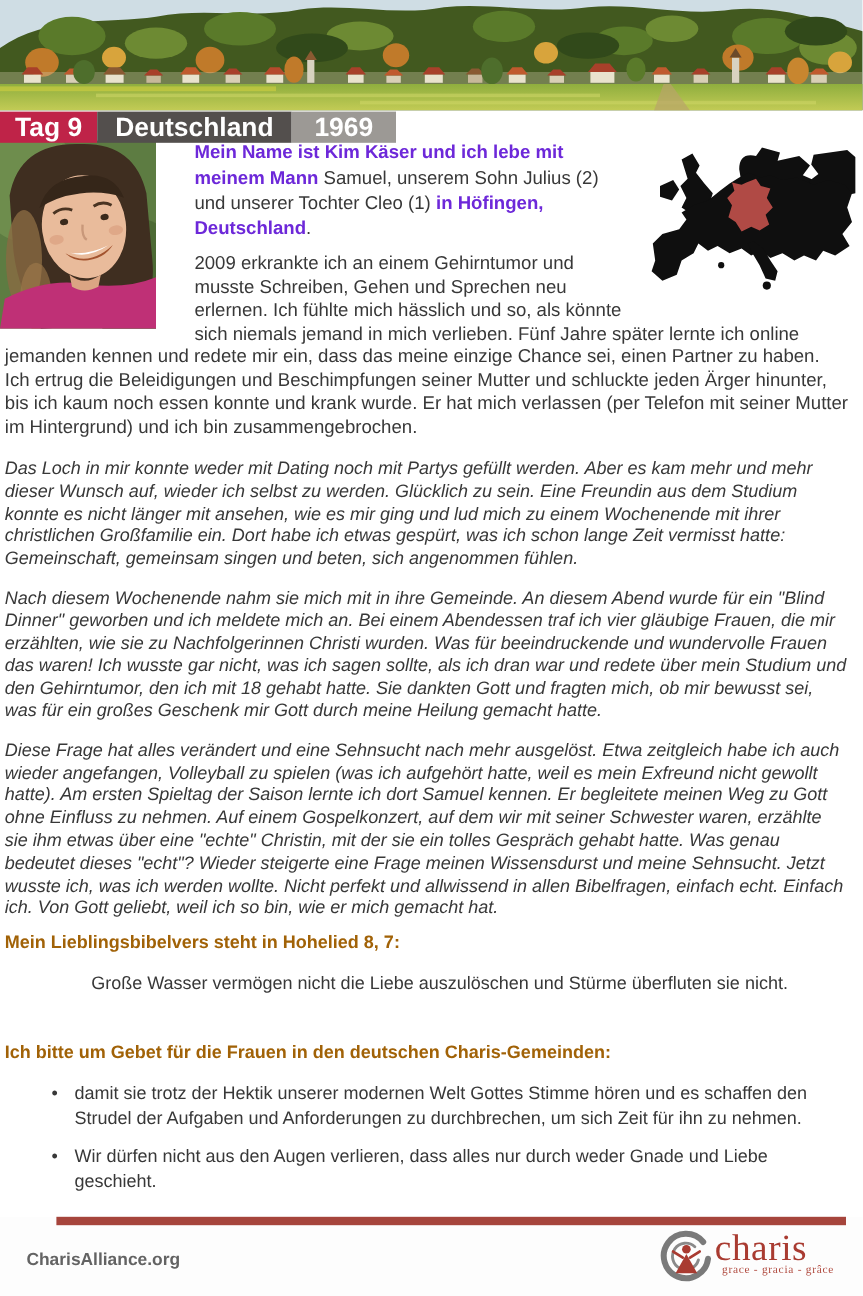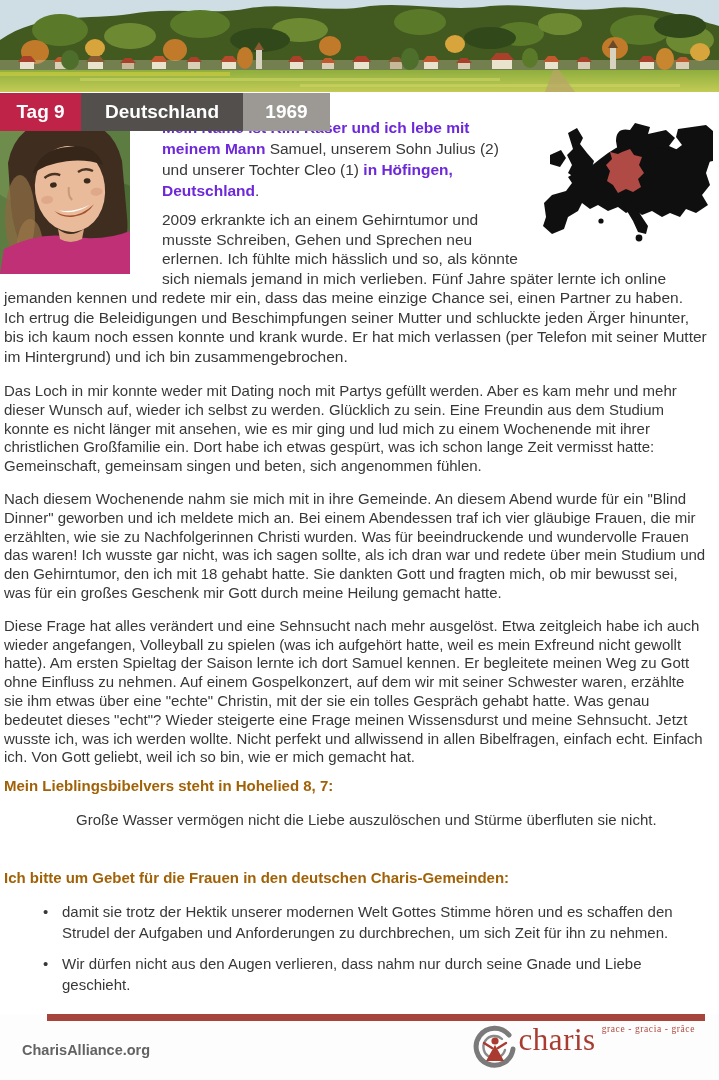--- a/index.html
+++ b/index.html
@@ -1,48 +1,48 @@
 <!DOCTYPE html>
 <html><head>
 <meta charset="utf-8">
 <style>
   html,body{margin:0;padding:0;background:#ffffff;}
   .page{position:relative;width:719px;height:1080px;background:#fff;overflow:hidden;
         font-family:"Liberation Sans",sans-serif;color:#383838;}
   
   .header-photo{display:block;width:719px;height:92px;}
   
-  .banner{position:absolute;top:93px;left:0;display:flex;height:38px;
-          font-weight:bold;font-size:19px;color:#fff;}
+  .banner{position:absolute;top:93px;left:0;display:flex;height:26px;
+          font-weight:bold;font-size:22px;color:#fff;}
   .banner .seg{display:flex;align-items:center;justify-content:center;white-space:nowrap;}
   .seg-day{background:#bf2348;width:81px;}
   .seg-country{background:#534f4d;width:162px;}
   .seg-year{background:#9c9995;width:87px;}
   
   .content{padding:25px 12px 0 4px;font-size:15px;line-height:18.8px;}
   .portrait{float:left;width:130px;height:157px;margin:0 32px 10px -4px;}
   .euromap{float:right;width:175px;height:122px;margin:4px -6px 10px 10px;}
   .lead{margin:0 0 9px 0;font-size:15.5px;line-height:21px;}
   .lead b{color:#6d28d9;}
   .p2{margin:0;font-size:15.5px;line-height:19.5px;}
-  .para{margin:14px 0 0 0;}
+  .para{margin:14px 0 0 0;font-style:italic;}
   .para.clr{clear:both;margin-top:16px;}
   .h-bold{clear:both;margin:10px 0 0 0;font-weight:bold;color:#a16207;font-size:15px;}
   .verse-line{margin:15px 0 0 72px;}
   .prayer-h{margin-top:39px;}
   .bullets{list-style:none;margin:13px 0 0 0;padding:0;}
   .bullets li{position:relative;padding-left:58px;margin-bottom:10px;line-height:21px;}
   .bullets li::before{content:"\2022";position:absolute;left:39px;top:0;font-size:15px;}
   
   .footer{position:absolute;left:0;right:0;bottom:0;height:66px;background:#fdfdfd;padding-left:33px;}
   .footer-bar{height:7px;background:#a6453c;margin:0 14px;}
   .site{position:absolute;left:22px;top:28px;color:#636363;font-weight:bold;font-size:14.5px;}
   .logo{position:absolute;right:12px;top:11px;display:flex;align-items:flex-start;}
   .logo-icon{width:44px;height:46px;margin-right:3px;}
-  .logo-texts{display:flex;flex-direction:row;align-items:flex-start;}
+  .logo-texts{display:flex;flex-direction:column;align-items:flex-start;}
   .logo-word{font-family:"Liberation Serif",serif;color:#a93b31;font-size:31px;line-height:30px;letter-spacing:.5px;}
   .logo-tag{font-family:"Liberation Serif",serif;color:#b04a3f;font-size:9.5px;letter-spacing:.6px;margin:-1px 12px 0 6px;}
 </style>
 </head>
 <body>
 
 <div class="page">
 
   <svg class="header-photo" viewBox="0 0 719 92" preserveAspectRatio="none" aria-hidden="true">
     <defs>
@@ -181,21 +181,21 @@
     <p class="para clr">Das Loch in mir konnte weder mit Dating noch mit Partys gefüllt werden. Aber es kam mehr und mehr dieser Wunsch auf, wieder ich selbst zu werden. Glücklich zu sein.  Eine Freundin aus dem Studium konnte es nicht länger mit ansehen, wie es mir ging und lud mich zu einem Wochenende mit ihrer christlichen Großfamilie ein. Dort habe ich etwas gespürt, was ich schon lange Zeit vermisst hatte: Gemeinschaft, gemeinsam singen und beten, sich angenommen fühlen.</p>
     <p class="para">Nach diesem Wochenende nahm sie mich mit in ihre Gemeinde. An diesem Abend wurde für ein "Blind Dinner" geworben und ich meldete mich an. Bei einem Abendessen traf ich vier gläubige Frauen, die mir erzählten, wie sie zu Nachfolgerinnen Christi wurden. Was für beeindruckende und wundervolle Frauen das waren! Ich wusste gar nicht, was ich sagen sollte, als ich dran war und redete über mein Studium und den Gehirntumor, den ich mit 18 gehabt hatte. Sie dankten Gott und fragten mich, ob mir bewusst sei, was für ein großes Geschenk mir Gott durch meine Heilung gemacht hatte.</p>
     <p class="para">Diese Frage hat alles verändert und eine Sehnsucht nach mehr ausgelöst. Etwa zeitgleich habe ich auch wieder angefangen, Volleyball zu spielen (was ich aufgehört hatte, weil es mein Exfreund nicht gewollt hatte). Am ersten Spieltag der Saison lernte ich dort Samuel kennen. Er begleitete meinen Weg zu Gott ohne Einfluss zu nehmen. Auf einem Gospelkonzert, auf dem wir mit seiner Schwester waren, erzählte sie ihm etwas über eine "echte" Christin, mit der sie ein tolles Gespräch gehabt hatte. Was genau bedeutet dieses "echt"? Wieder steigerte eine Frage meinen Wissensdurst und meine Sehnsucht. Jetzt wusste ich, was ich werden wollte. Nicht perfekt und allwissend in allen Bibelfragen, einfach echt. Einfach ich. Von Gott geliebt, weil ich so bin, wie er mich gemacht hat.</p>
 
     <p class="h-bold">Mein Lieblingsbibelvers steht in Hohelied 8, 7:</p>
     <p class="verse-line">Große Wasser vermögen nicht die Liebe auszulöschen und Stürme überfluten sie nicht.</p>
 
     <p class="h-bold prayer-h">Ich bitte um Gebet für die Frauen in den deutschen Charis-Gemeinden:</p>
     <ul class="bullets">
       <li>damit sie trotz der Hektik unserer modernen Welt Gottes Stimme hören und es schaffen den Strudel der Aufgaben und Anforderungen zu durchbrechen, um sich Zeit für ihn zu nehmen.</li>
-      <li>Wir dürfen nicht aus den Augen verlieren, dass nahm nur durch seine Gnade und Liebe geschieht.</li>
+      <li>Wir dürfen nicht aus den Augen verlieren, dass alles nur durch weder Gnade und Liebe geschieht.</li>
     </ul>
   </div>
 
   <div class="footer">
     <div class="footer-bar"></div>
     <div class="site">CharisAlliance.org</div>
     <div class="logo">
       <svg class="logo-icon" viewBox="0 0 44 46" aria-hidden="true">
         <path d="M37,10 A18.5,18.5 0 1 0 41,24" fill="none" stroke="#7a7a7a" stroke-width="5" stroke-linecap="round"></path>
         <path d="M30,14 A11,11 0 1 0 33,25" fill="none" stroke="#8a8a8a" stroke-width="2.4" stroke-linecap="round"></path>

